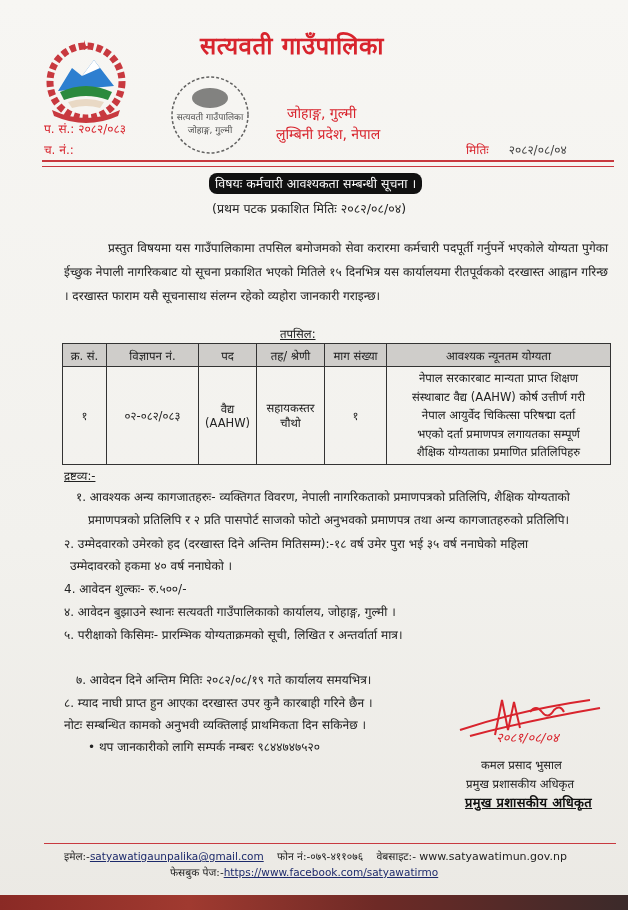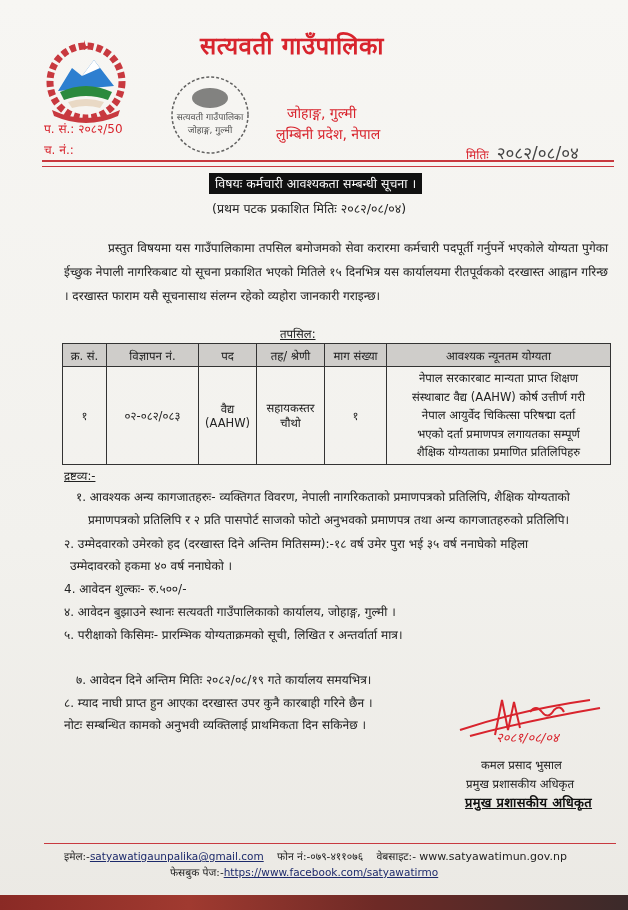--- a/index.html
+++ b/index.html
@@ -23,30 +23,30 @@
   .title-2 {
     position: absolute; left: 134px; top: 62px; width: 400px;
     color: #d8242d; font-size: 28px; font-weight: bold; letter-spacing: 0.5px;
   }
   .addr-1 { position: absolute; left: 287px; top: 103px; color: #d8242d; font-size: 14px; }
   .addr-2 { position: absolute; left: 276px; top: 124px; color: #d8242d; font-size: 14px; }
   .ref-no { position: absolute; left: 44px; top: 120px; color: #d8242d; font-size: 12px; }
   .ref-no .val { color: #d8242d; }
   .ch-no { position: absolute; left: 44px; top: 141px; color: #d8242d; font-size: 12px; }
   .date-lbl { position: absolute; left: 466px; top: 141px; color: #d8242d; font-size: 12px; }
-  .date-val { color: #444; margin-left: 8px; font-size: 17px; }
+  .date-val { color: #444; margin-left: 20px; font-size: 12px; }
   .stamp { position: absolute; left: 160px; top: 70px; width: 100px; height: 90px; }
   .hr-top {
     position: absolute; left: 42px; top: 160px; width: 572px; height: 4px;
     border-top: 2px solid #c8393f; border-bottom: 1px solid #c8393f;
   }
   
   .subject {
     position: absolute; left: 209px; top: 173px;
-    background: #111; color: #fff; font-size: 12.5px; padding: 2px 6px;
+    background: #111; color: #fff; font-size: 12.5px; padding: 2px 6px; border-radius: 8px;
   }
   .sub-date { position: absolute; left: 212px; top: 200px; font-size: 12.5px; color: #222; }
   
   .para {
     position: absolute; left: 64px; top: 236px; width: 544px;
     font-size: 12px; line-height: 24px; text-align: justify; color: #222;
     text-indent: 44px;
   }
   .tapsil {
     position: absolute; left: 280px; top: 326px; font-size: 11.5px; text-decoration: underline; color: #222;
@@ -101,21 +101,21 @@
     <ellipse cx="50" cy="28" rx="18" ry="10" fill="#222" opacity="0.55"></ellipse>
     <text x="50" y="50" font-size="9" text-anchor="middle" fill="#222" opacity="0.8" font-family="DejaVu Sans, sans-serif">सत्यवती गाउँपालिका</text>
     <text x="50" y="63" font-size="9" text-anchor="middle" fill="#222" opacity="0.8" font-family="DejaVu Sans, sans-serif">जोहाङ्ग, गुल्मी</text>
   </svg>
 
   <div class="addr-1">जोहाङ्ग, गुल्मी</div>
   <div class="addr-2">लुम्बिनी प्रदेश, नेपाल</div>
 
   <div class="ref-no">
     <span>प. सं.:</span>
-    <span class="val">२०८२/50</span>
+    <span class="val">२०८२/०८३</span>
   </div>
   <div class="ch-no">च. नं.:</div>
   <div class="date-lbl">
     <span>मितिः</span><span class="date-val">२०८२/०८/०४</span>
   </div>
 
   <div class="hr-top"></div>
 
   <div class="subject">विषयः कर्मचारी आवश्यकता सम्बन्धी सूचना ।</div>
   <div class="sub-date">(प्रथम पटक प्रकाशित मितिः २०८२/०८/०४)</div>
@@ -165,20 +165,21 @@
   <div class="note" style="left:76px;top:488px;">१. आवश्यक अन्य कागजातहरुः- व्यक्तिगत विवरण, नेपाली नागरिकताको प्रमाणपत्रको प्रतिलिपि, शैक्षिक योग्यताको</div>
   <div class="note" style="left:88px;top:511px;">प्रमाणपत्रको प्रतिलिपि र २ प्रति पासपोर्ट साजको फोटो अनुभवको प्रमाणपत्र तथा अन्य कागजातहरुको प्रतिलिपि।</div>
   <div class="note" style="left:64px;top:535px;">२. उम्मेदवारको उमेरको हद (दरखास्त दिने अन्तिम मितिसम्म):-१८ वर्ष उमेर पुरा भई ३५ वर्ष ननाघेको महिला</div>
   <div class="note" style="left:70px;top:557px;">उम्मेदावरको हकमा ४० वर्ष ननाघेको ।</div>
   <div class="note" style="left:64px;top:580px;">4. आवेदन शुल्कः-  रु.५००/-</div>
   <div class="note" style="left:64px;top:603px;">४. आवेदन बुझाउने स्थानः सत्यवती गाउँपालिकाको कार्यालय, जोहाङ्ग, गुल्मी ।</div>
   <div class="note" style="left:64px;top:626px;">५. परीक्षाको किसिमः- प्रारम्भिक योग्यताक्रमको सूची, लिखित र अन्तर्वार्ता मात्र।</div>
   <div class="note" style="left:64px;top:671px;margin-left:12px;">७. आवेदन दिने अन्तिम मितिः २०८२/०८/१९ गते कार्यालय समयभित्र।</div>
   <div class="note" style="left:64px;top:694px;">८. म्याद नाघी प्राप्त हुन आएका दरखास्त उपर कुनै कारबाही गरिने छैन ।</div>
   <div class="note" style="left:64px;top:716px;">नोटः सम्बन्धित कामको अनुभवी व्यक्तिलाई प्राथमिकता दिन सकिनेछ ।</div>
+  <div class="note" style="left:88px;top:738px;">•   थप जानकारीको लागि सम्पर्क नम्बरः ९८४४७४७५२०</div>
 
   <svg class="sig-svg" viewBox="0 0 180 70">
     <path d="M20 40 Q80 20 150 10 M30 46 Q90 30 160 18" stroke="#d8242d" stroke-width="2" fill="none"></path>
     <path d="M55 45 L62 10 L68 40 L74 12 L80 38" stroke="#d8242d" stroke-width="2" fill="none"></path>
     <path d="M90 22 q6 -8 12 0 q6 8 12 -2 q6 -6 10 2" stroke="#d8242d" stroke-width="2" fill="none"></path>
   </svg>
   <div class="note" style="left:496px;top:728px;color:#d8242d;font-size:13px;font-style:italic;">२०८१/०८/०४</div>
   <div class="sig-name">कमल प्रसाद भुसाल</div>
   <div class="sig-title">प्रमुख प्रशासकीय अधिकृत</div>
   <div class="sig-stamp">प्रमुख प्रशासकीय अधिकृत</div>

